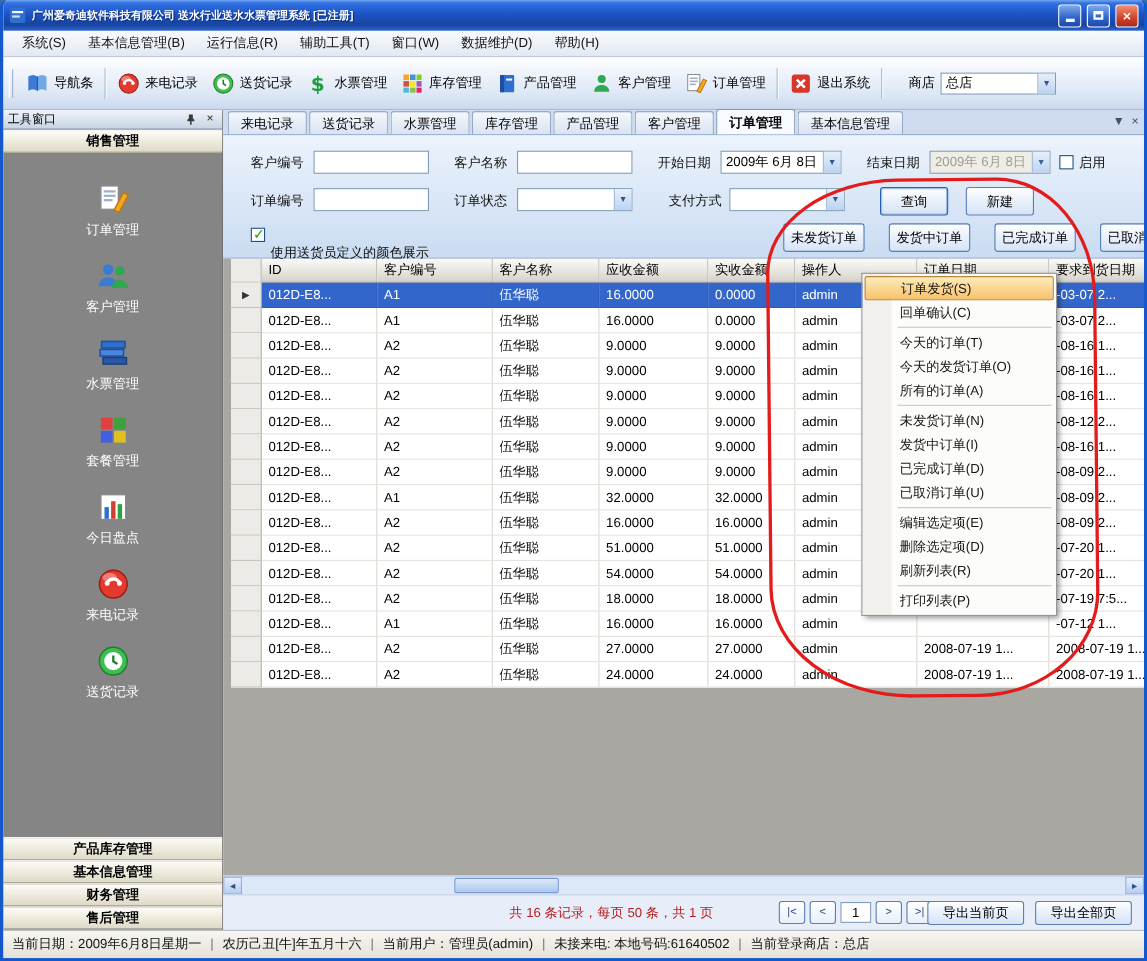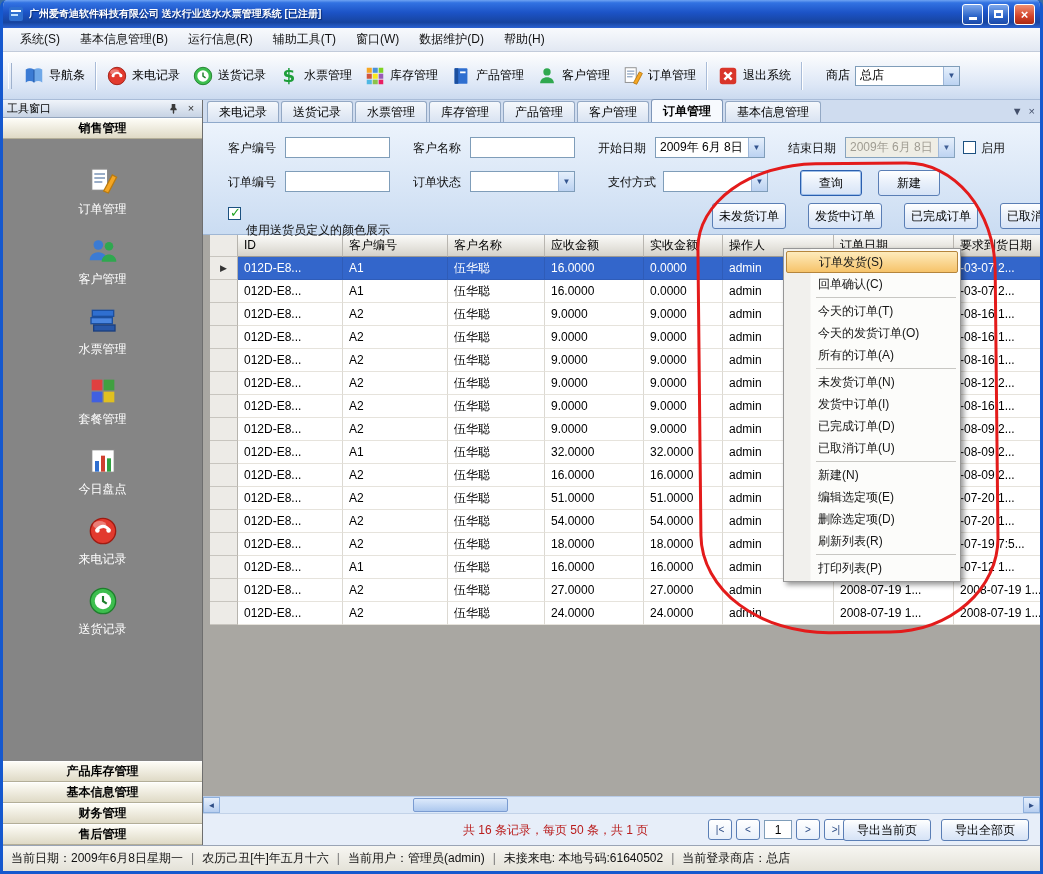--- a/index.html
+++ b/index.html
@@ -686,23 +686,20 @@
       <div class="cm-row">
         <span class="cm-label">已完成订单(D)</span>
       </div>
       <div class="cm-row">
         <span class="cm-label">已取消订单(U)</span>
       </div>
       <div class="cm-row sep">
         <span class="cm-label"></span>
       </div>
       <div class="cm-row">
-        <span class="cm-label">新建(N)</span>
-      </div>
-      <div class="cm-row">
         <span class="cm-label">编辑选定项(E)</span>
       </div>
       <div class="cm-row">
         <span class="cm-label">删除选定项(D)</span>
       </div>
       <div class="cm-row">
         <span class="cm-label">刷新列表(R)</span>
       </div>
       <div class="cm-row sep">
         <span class="cm-label"></span>

